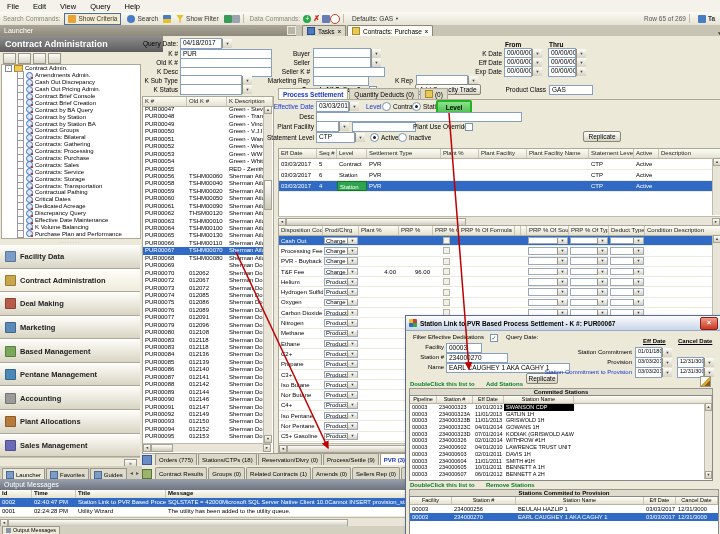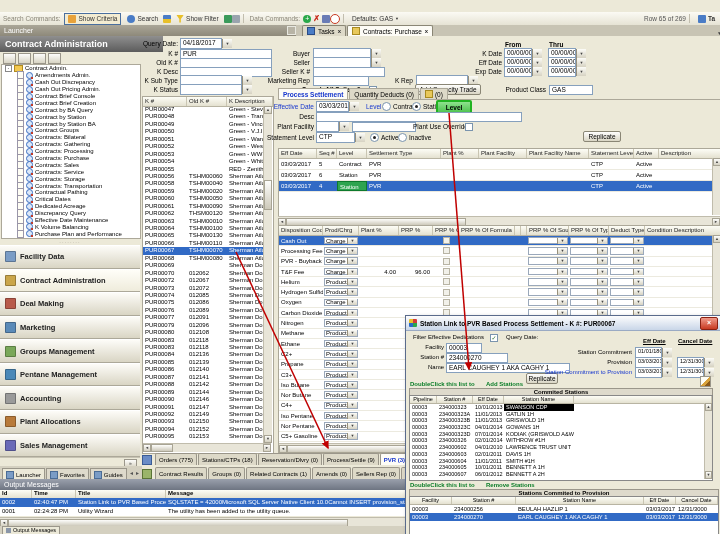--- a/index.html
+++ b/index.html
@@ -127,20 +127,27 @@
   .pgr2>div{padding:0 2px;overflow:hidden;box-sizing:border-box}
   .band{background:#dedacc;border:1px solid #9a968a;font-size:6px;font-weight:bold;text-align:center}
   .ul{text-decoration:underline}
   .arrows{position:absolute;left:0;top:0;z-index:100;pointer-events:none}
 </style>
 </head>
 <body>
 
 <div class="screen">
 
+  <div class="a menubar">
+    <span>File</span>
+    <span>Edit</span>
+    <span>View</span>
+    <span>Query</span>
+    <span>Help</span>
+  </div>
 
   <div class="a toolbar">
     <span class="tbl">Search Commands:</span>
     <span class="tbtn pressed">
         <span class="ti" style="background:#e8a23a"></span>
         <span>Show Criteria</span>
       </span>
     <span class="tbtn">
         <span class="ti" style="background:#4a7cc6;border-radius:50%"></span>
         <span>Search</span>
@@ -340,21 +347,21 @@
         <span class="nico"></span>
         <span>Contract Administration</span>
       </div><div class="navi">
         <span class="nico"></span>
         <span>Deal Making</span>
       </div><div class="navi">
         <span class="nico"></span>
         <span>Marketing</span>
       </div><div class="navi">
         <span class="nico"></span>
-        <span>Groups Management</span>
+        <span>Based Management</span>
       </div><div class="navi">
         <span class="nico"></span>
         <span>Pentane Management</span>
       </div><div class="navi">
         <span class="nico"></span>
         <span>Accounting</span>
       </div><div class="navi">
         <span class="nico"></span>
         <span>Plant Allocations</span>
       </div><div class="navi">

